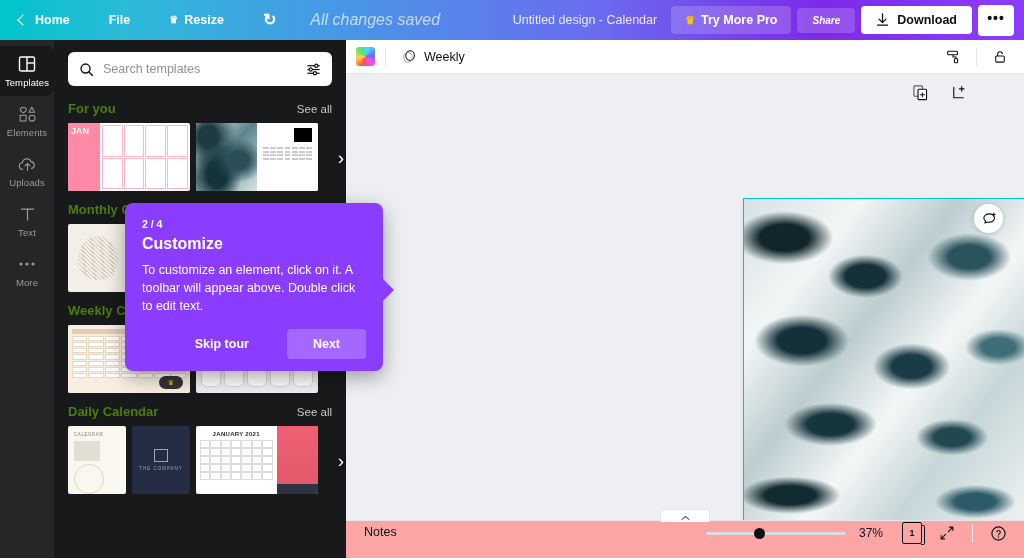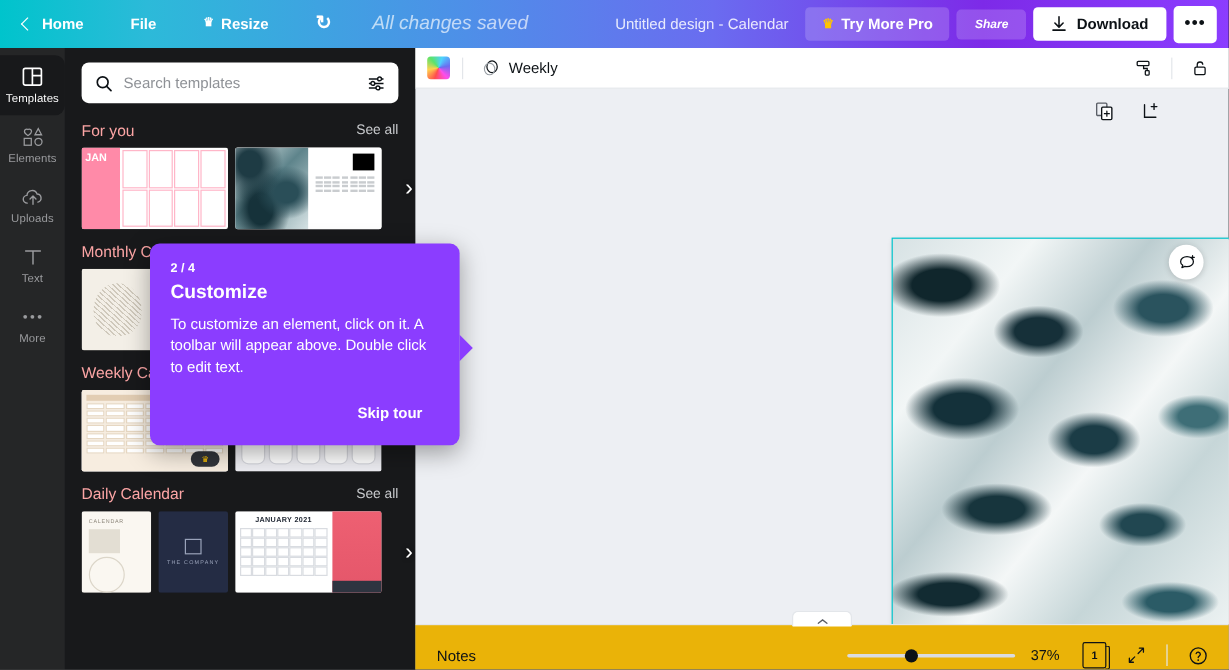--- a/index.html
+++ b/index.html
@@ -83,21 +83,21 @@
     display:flex; align-items:center; gap:9px; background:#fff;
     border-radius: 6px; padding: 0 11px; height: 34px;
   }
   .search-box input {
     flex:1; border:none; outline:none; font-size:12.5px; color:#0D1216;
     font-family:"Liberation Sans", sans-serif; background:transparent;
   }
   .search-box input::placeholder { color:#8E9196; }
   .sec { padding: 11px 0 0 14px; }
   .sec-head { display:flex; align-items:center; justify-content:space-between; padding-right:14px; margin-bottom:7px; }
-  .sec-title { color:#fca5a5; font-size:13px; font-weight:400; }
+  .sec-title { color:#4d7c0f; font-size:13px; font-weight:700; }
   .see-all { color:#C7C9CC; font-size:11.5px; cursor:pointer; }
   .thumb-row { display:flex; gap:6px; position:relative; padding-right: 14px; }
   .thumb {
     width: 122px; height: 68px; flex: 0 0 122px; border-radius:2px;
     overflow:hidden; cursor:pointer; background:#fff; position:relative;
   }
   .row-arrow {
     position:absolute; right: 2px; top: 50%; transform: translateY(-50%);
     color:#fff; font-size: 19px; cursor:pointer; z-index: 5;
     text-shadow: 0 0 4px rgba(0,0,0,.8); line-height:1;
@@ -200,22 +200,22 @@
       linear-gradient(128deg, #D7E2E4 0%, #F2F6F6 22%, #BCCDD0 40%, #F4F7F7 58%, #C6D6D8 74%, #EFF4F4 100%);
   }
   .comment-fab {
     position:absolute; right:21px; top:130px; width:29px; height:29px;
     border-radius:50%; background:#fff; box-shadow:0 1px 5px rgba(0,0,0,.18);
     display:flex; align-items:center; justify-content:center; cursor:pointer; z-index:6;
   }
 
   
   .bottombar {
-    height: 38px; flex:0 0 38px; background:#eab308; border-top:1px solid #E3E6EA;
-    display:flex; align-items:flex-end; padding: 0 14px; position:relative;
+    height: 38px; flex:0 0 38px; background:#fca5a5; border-top:1px solid #E3E6EA;
+    display:flex; align-items:flex-start; padding: 0 14px; position:relative;
   }
   .notes-btn { font-size:12.5px; color:#0D1216; cursor:pointer; background:none; border:none; font-family:"Liberation Sans",sans-serif; padding:4px 4px; }
   .bb-right { margin-left:auto; display:flex; align-items:center; gap:13px; }
   .zoom-slider { width:140px; height:14px; display:flex; align-items:center; position:relative; cursor:pointer; }
   .zoom-track { width:100%; height:3px; background:#DADCE0; border-radius:2px; }
   .zoom-knob { position:absolute; left:0; width:11px; height:11px; border-radius:50%; background:#0D1216; }
   .zoom-val { font-size:12px; color:#0D1216; min-width:30px; }
   .pagecount {
     width:20px; height:22px; border:1.4px solid #0D1216; border-radius:2px;
     display:flex; align-items:center; justify-content:center; font-size:9px; font-weight:700; color:#0D1216;
@@ -714,16 +714,17 @@
       </div>
     </div>
   </div>
 
   <div class="tour">
     <div class="tour-step">2 / 4</div>
     <div class="tour-title">Customize</div>
     <div class="tour-body">To customize an element, click on it. A toolbar will appear above. Double click to edit text.</div>
     <div class="tour-actions">
       <button class="tour-skip">Skip tour</button>
+      <button class="tour-next">Next</button>
     </div>
   </div>
 
 </div>
 
 </body></html>

